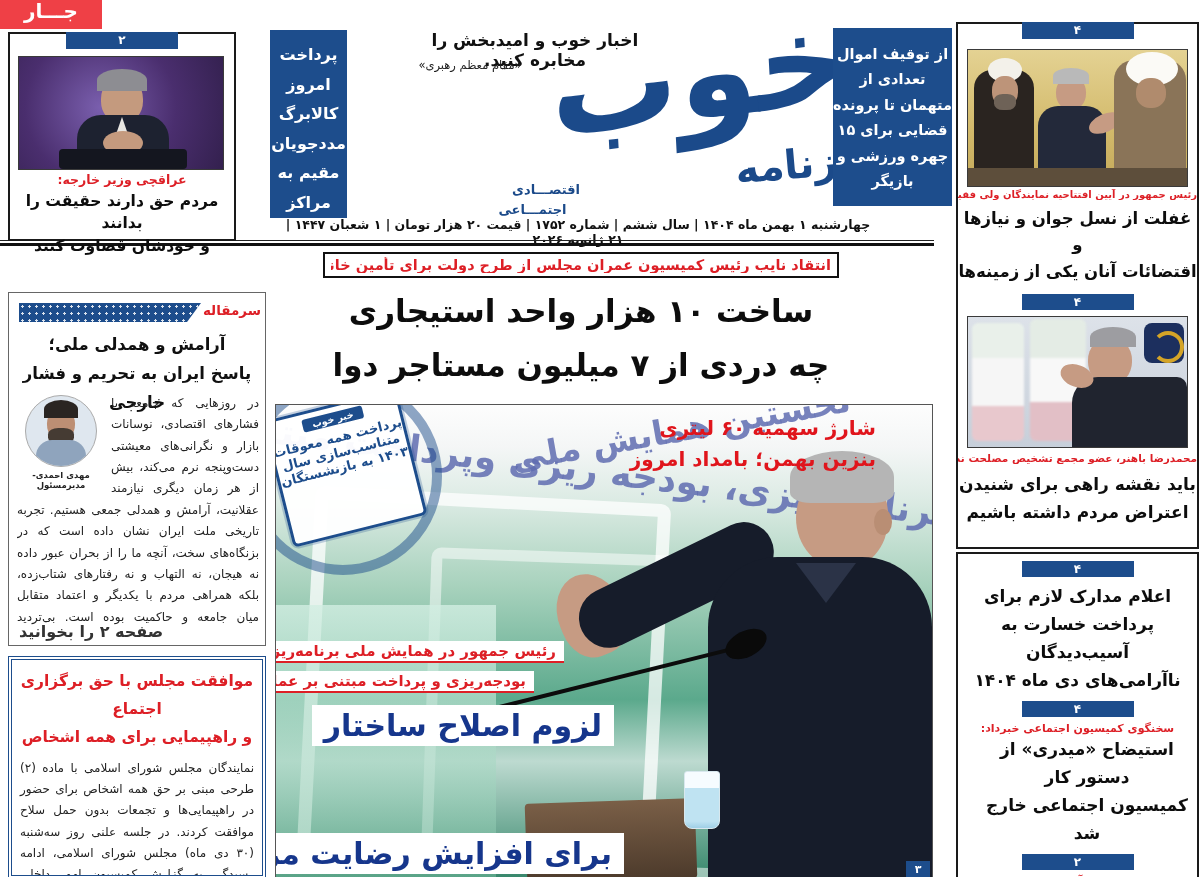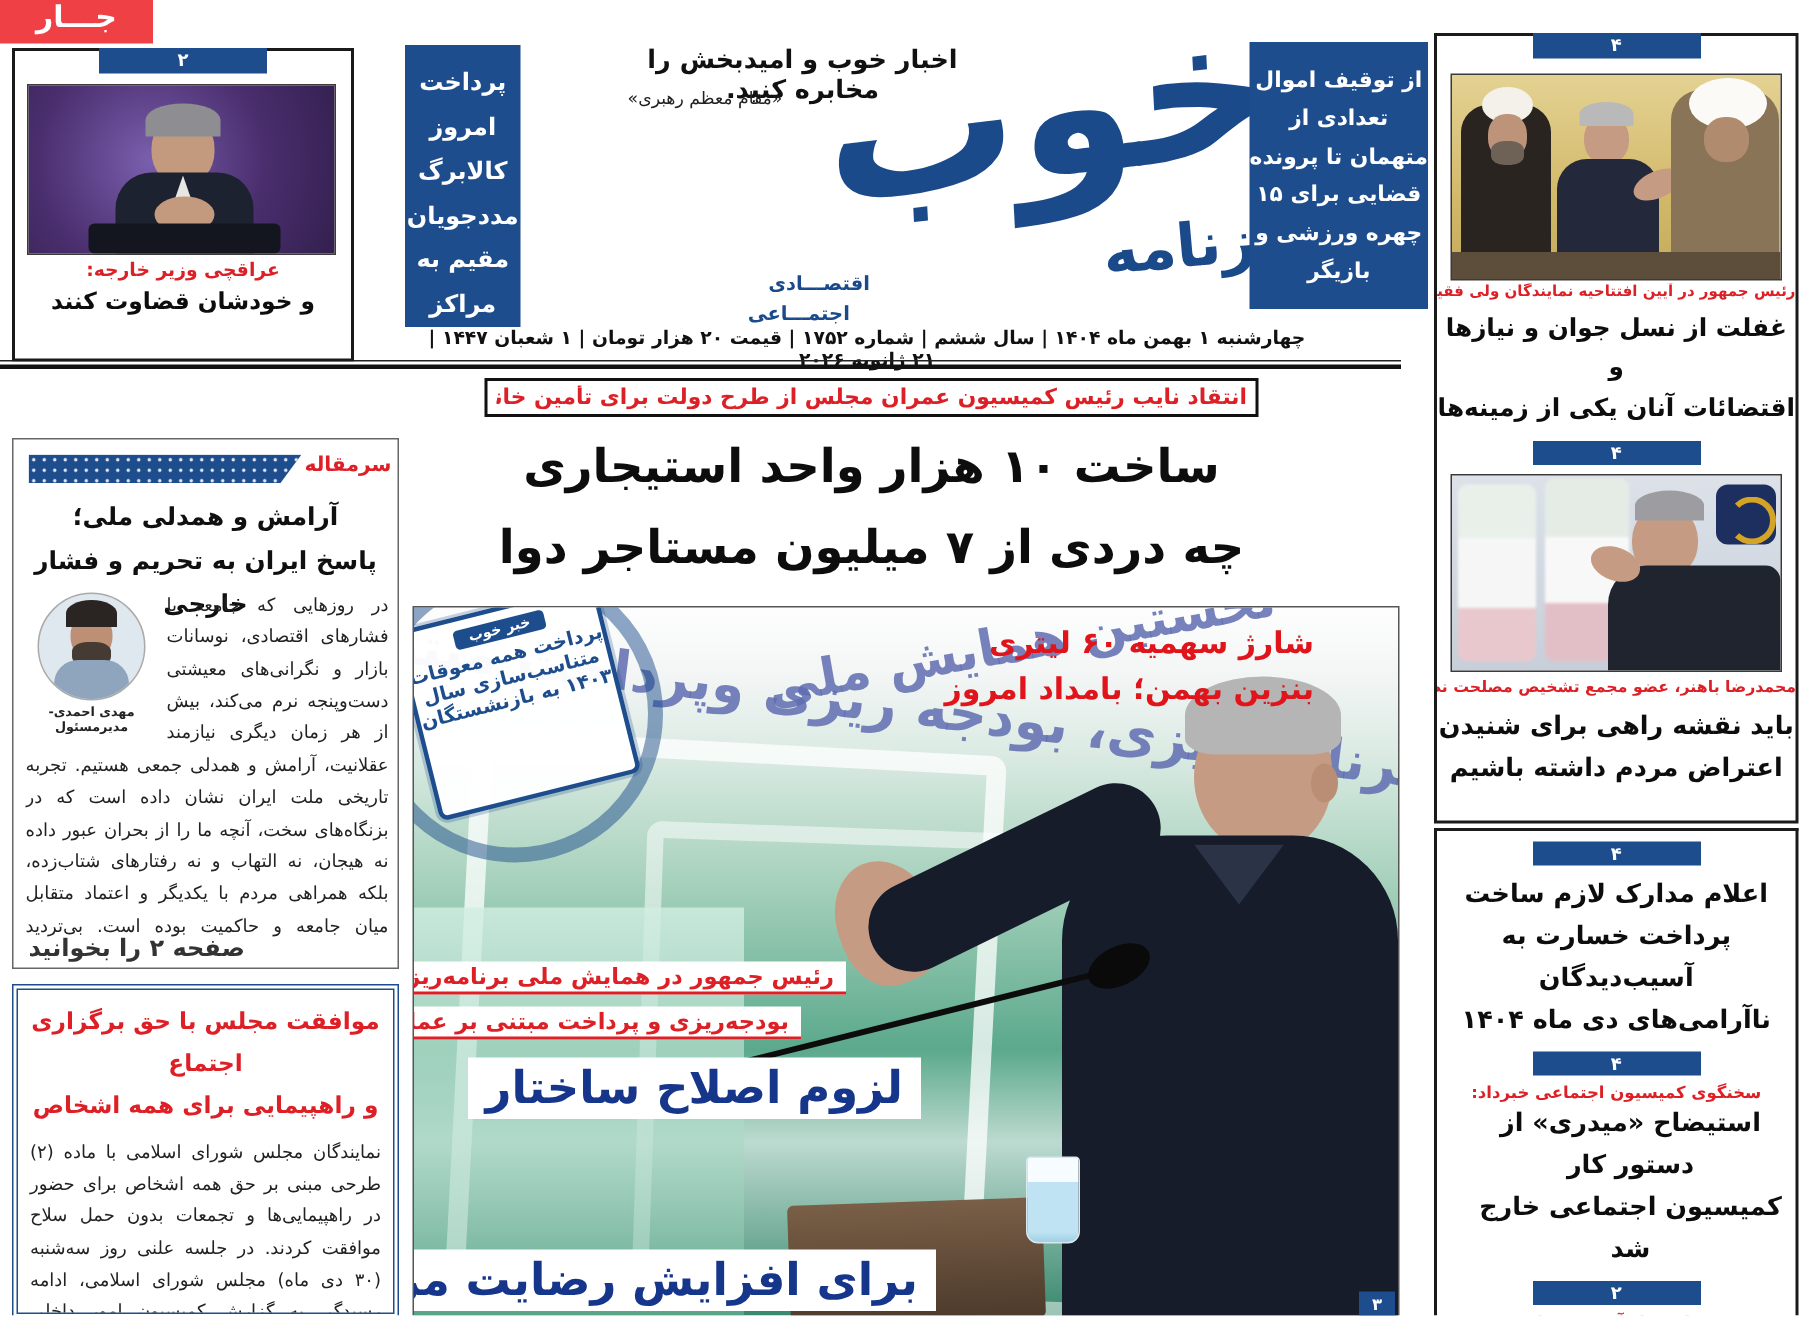--- a/index.html
+++ b/index.html
@@ -51,20 +51,21 @@
     <div class="photo" style="left:8px;top:22px;width:204px;height:112px;background:radial-gradient(circle at 40% 45%, #7a5fae 0%, #4a2e6e 55%, #33204e 100%);">
       <div class="shape" style="left:82px;top:18px;width:42px;height:48px;border-radius:50% 50% 45% 45%;background:#c49a7e;"></div>
       <div class="shape" style="left:78px;top:12px;width:50px;height:22px;border-radius:50% 50% 0 0;background:#8d8d92;"></div>
       <div class="shape" style="left:58px;top:58px;width:92px;height:54px;border-radius:24px 24px 0 0;background:#1d2230;"></div>
       <div class="shape" style="left:94px;top:60px;width:18px;height:26px;background:#e8e6e2;clip-path:polygon(50% 0,100% 100%,0 100%);"></div>
       <div class="shape" style="left:84px;top:74px;width:40px;height:24px;border-radius:50%;background:#c49a7e;"></div>
       <div class="shape" style="left:40px;top:92px;width:128px;height:20px;background:#14161f;border-radius:4px;"></div>
     </div>
     <div class="kicker-red" style="position:absolute;left:0;top:138px;width:100%;font-size:12.5px;">عراقچی وزیر خارجه:</div>
     <div class="hl" style="position:absolute;left:0;top:156px;width:100%;font-size:15.5px;">
+      <div>مردم حق دارند حقیقت را بدانند</div>
       <div>و خودشان قضاوت کنند</div>
     </div>
   </div>
 
   <div class="box" style="left:956px;top:22px;width:239px;height:523px;">
     <div class="pagebar">۴</div>
     <div class="photo" style="left:9px;top:25px;width:219px;height:136px;background:linear-gradient(180deg,#e4d293 0%,#d2b96a 60%,#c4a95a 100%);">
       <div class="shape" style="left:6px;top:20px;width:60px;height:116px;background:#2a2420;border-radius:18px 18px 0 0;"></div>
       <div class="shape" style="left:20px;top:8px;width:34px;height:24px;border-radius:50%;background:#f3f1ea;"></div>
       <div class="shape" style="left:24px;top:26px;width:26px;height:30px;border-radius:45%;background:#bd9479;"></div>
@@ -98,21 +99,21 @@
     <div class="kicker-red" style="position:absolute;left:0;top:428px;width:100%;font-size:10.5px;white-space:nowrap;overflow:hidden;">محمدرضا باهنر، عضو مجمع تشخیص مصلحت نظام:</div>
     <div class="hl" style="position:absolute;left:0;top:446px;width:100%;font-size:17px;line-height:1.65;">
       <div>باید نقشه راهی برای شنیدن</div>
       <div>اعتراض مردم داشته باشیم</div>
     </div>
   </div>
 
   <div class="box" style="left:956px;top:552px;width:239px;height:327px;border-bottom:none;">
     <div class="bar-inline">۴</div>
     <div class="hl" style="font-size:17px;line-height:1.65;">
-      <div>اعلام مدارک لازم ساخت</div>
+      <div>اعلام مدارک لازم برای</div>
       <div>پرداخت خسارت به آسیب‌دیدگان</div>
       <div>ناآرامی‌های دی ماه ۱۴۰۴</div>
     </div>
     <div class="bar-inline">۴</div>
     <div class="kicker-red" style="font-size:11px;">سخنگوی کمیسیون اجتماعی خبرداد:</div>
     <div class="hl" style="font-size:17px;line-height:1.65;padding-left:19px;">
       <div>استیضاح «میدری» از دستور کار</div>
       <div>کمیسیون اجتماعی خارج شد</div>
     </div>
     <div class="bar-inline">۲</div>

